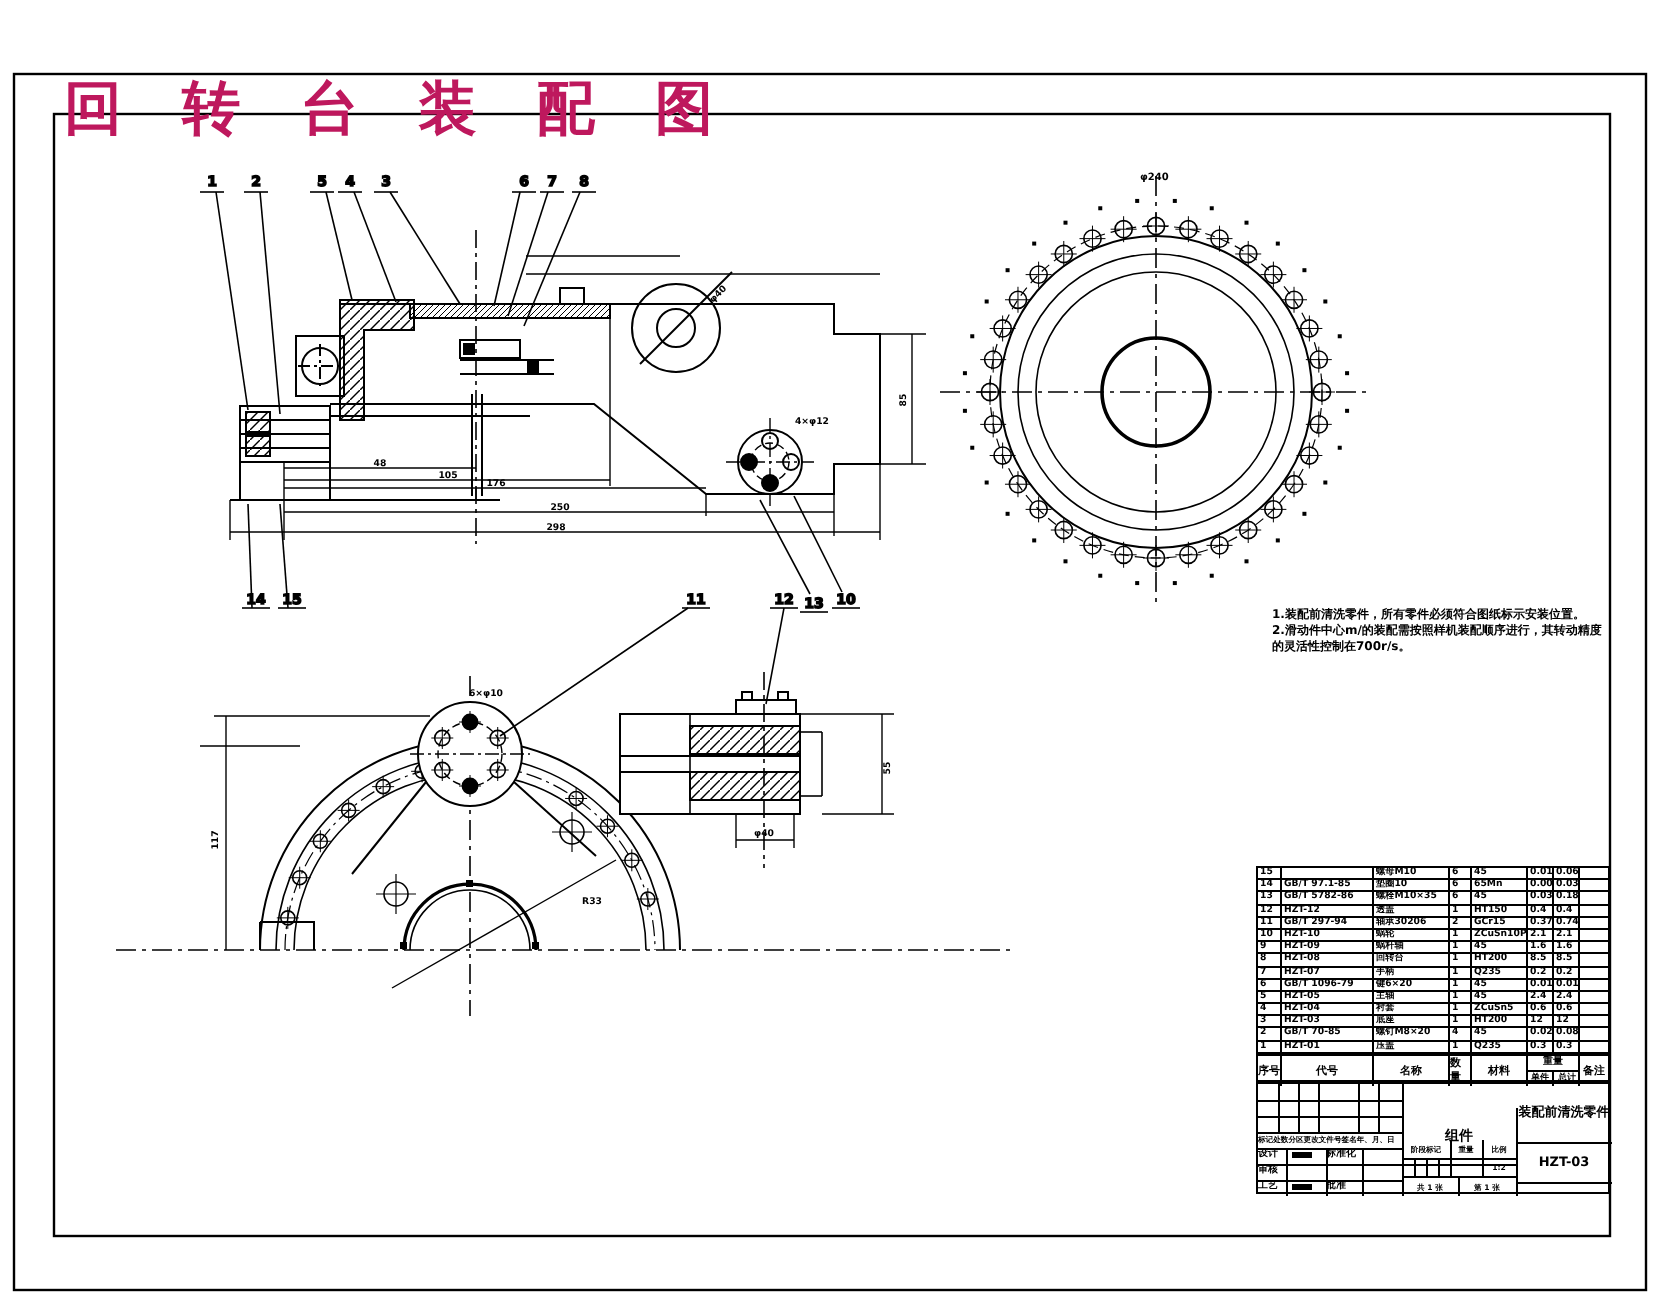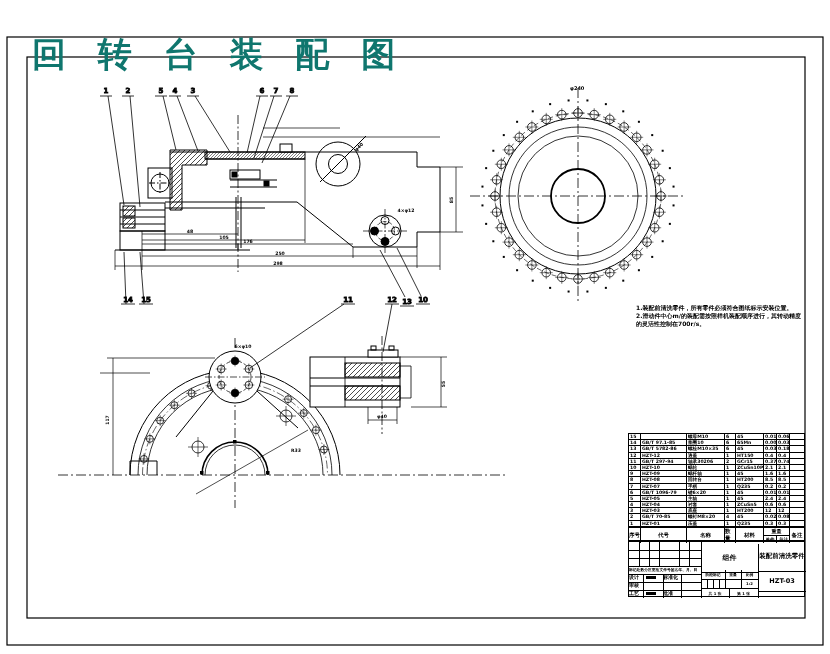--- a/index.html
+++ b/index.html
@@ -2,22 +2,22 @@
 <html><head>
 <meta charset="utf-8">
 <style>
   html,body{margin:0;padding:0;background:#fff;}
   #sheet{position:relative;width:830px;height:654px;background:#ffffff;overflow:hidden;
          font-family:"DejaVu Sans",sans-serif;color:#000;}
   svg{position:absolute;left:0;top:0;}
   .ovl{position:absolute;box-sizing:border-box;}
   
   #main-title{left:32px;top:38px;width:300px;height:36px;
-    font-family:"DejaVu Serif",serif;font-weight:bold;font-size:34px;line-height:32px;
-    letter-spacing:10px;color:#0f766e;white-space:nowrap;}
+    font-family:"DejaVu Serif",serif;font-weight:bold;font-size:29px;line-height:32px;
+    letter-spacing:10px;color:#be185d;white-space:nowrap;}
   
   #tech{left:636px;top:304px;width:165px;}
   #tech .hd{font-family:"DejaVu Serif",serif;font-weight:bold;font-size:13px;letter-spacing:2px;}
   #tech .ln{font-size:6px;font-weight:bold;line-height:8px;transform-origin:0 0;}
   
   #bom{left:628px;top:433px;width:177px;height:108px;border:1px solid #000;}
   .bom-row{display:grid;grid-template-columns:12px 46px 38px 11px 28px 13px 13px auto;
            height:6.2px;overflow:hidden;}
   .bom-row>div{border-right:1px solid #000;border-bottom:1px solid #000;
     font-size:4.6px;font-weight:bold;line-height:6px;overflow:hidden;white-space:nowrap;padding-left:1px;}
@@ -682,21 +682,21 @@
   <div class="tb" style="left:14px;top:40px;width:20px;height:8px;"></div>
   <div class="tb" style="left:34px;top:40px;width:18px;height:8px;"></div>
   <div class="tb" style="left:52px;top:40px;width:20px;height:8px;"></div>
   <div class="tb" style="left:0;top:48px;width:14px;height:8px;border-bottom:none;">工艺</div>
   <div class="tb" style="left:14px;top:48px;width:20px;height:8px;border-bottom:none;">
         <div class="sig" style="left:3px;top:2px;width:10px;height:3px;"></div>
       </div>
   <div class="tb" style="left:34px;top:48px;width:18px;height:8px;border-bottom:none;">批准</div>
   <div class="tb" style="left:52px;top:48px;width:20px;height:8px;border-bottom:none;"></div>
 
-  <div class="tb tbc" style="left:72px;top:2px;width:57px;height:28px;font-size:7px;">组件</div>
+  <div class="tb tbc" style="left:72px;top:12px;width:57px;height:28px;font-size:7px;">组件</div>
   <div class="tb tbc tiny" style="left:72px;top:28px;width:24px;height:9px;">阶段标记</div>
   <div class="tb tbc tiny" style="left:96px;top:28px;width:16px;height:9px;">重量</div>
   <div class="tb tbc tiny" style="left:112px;top:28px;width:17px;height:9px;">比例</div>
   <div class="tb" style="left:72px;top:37px;width:24px;height:9px;">
     <div style="position:absolute;left:6px;top:0;height:9px;border-left:1px solid #000;"></div>
     <div style="position:absolute;left:12px;top:0;height:9px;border-left:1px solid #000;"></div>
     <div style="position:absolute;left:18px;top:0;height:9px;border-left:1px solid #000;"></div>
   </div>
   <div class="tb tbc tiny" style="left:96px;top:37px;width:16px;height:9px;"></div>
   <div class="tb tbc tiny" style="left:112px;top:37px;width:17px;height:9px;">1:2</div>

